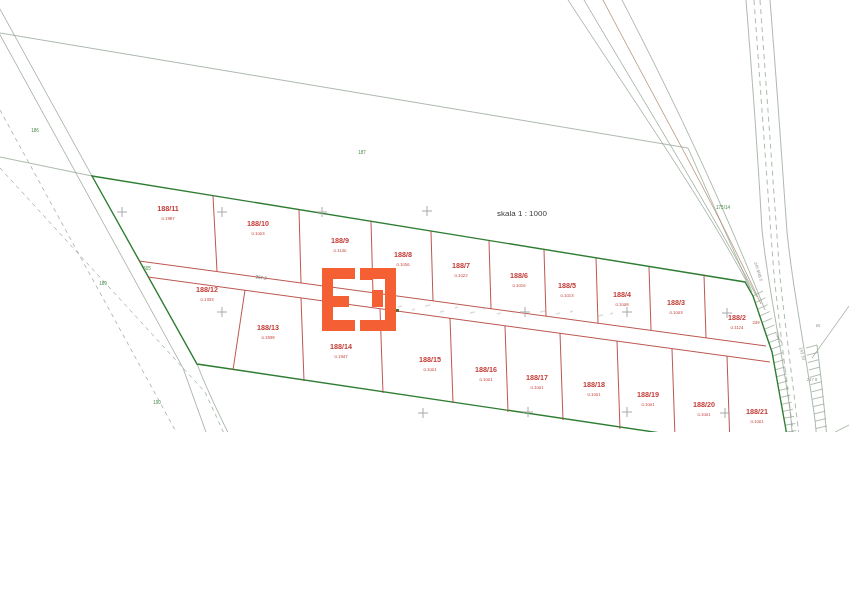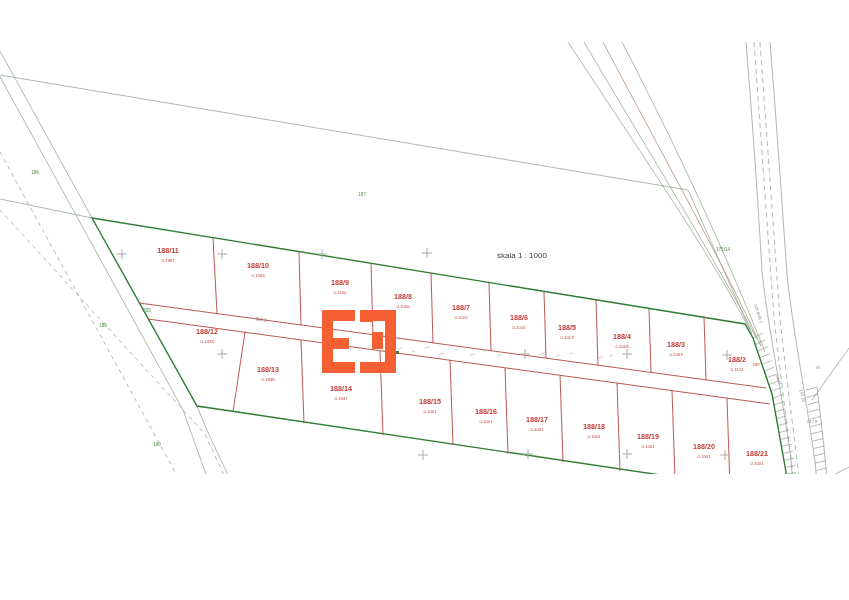--- a/index.html
+++ b/index.html
@@ -1,17 +1,17 @@
 <!DOCTYPE html>
 <html><head>
 <meta charset="utf-8">
 <style>
   html,body{margin:0;padding:0;background:#ffffff;}
   #stage{position:relative;width:849px;height:432px;background:#ffffff;overflow:hidden;
-         font-family:"Liberation Sans", sans-serif;margin-top:42px;}
+         font-family:"Liberation Sans", sans-serif;}
   svg{position:absolute;left:0;top:0;}
   text{font-family:"Liberation Sans", sans-serif;}
 </style>
 </head>
 <body>
 
 <div id="stage">
   <svg width="849" height="600" viewBox="0 0 849 600">
 
     <g fill="none" stroke="#97a897" stroke-width="0.8">

